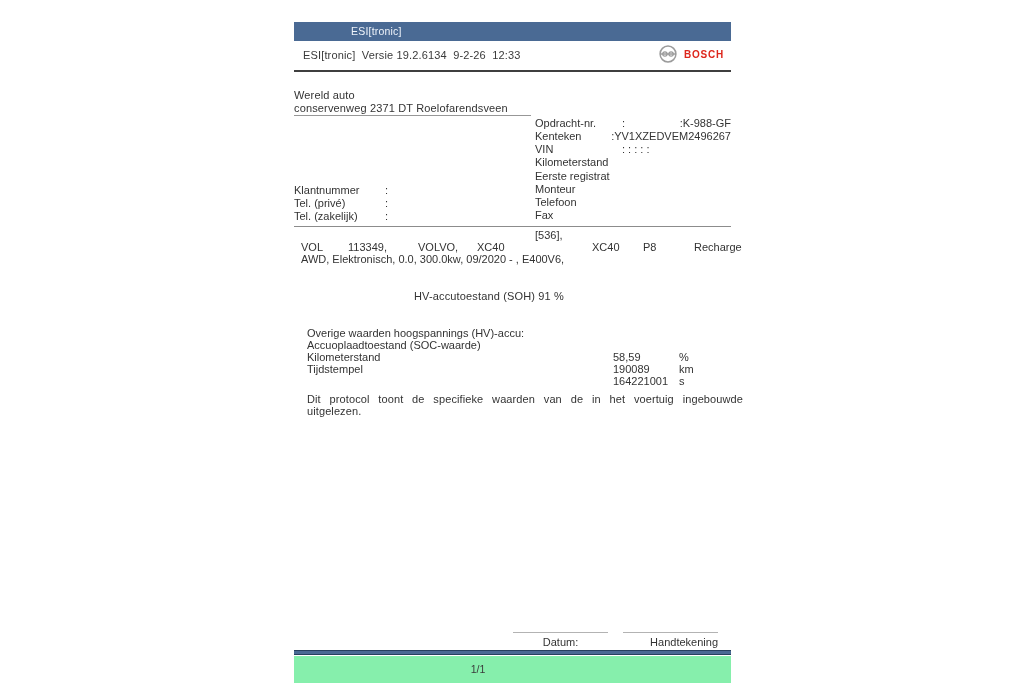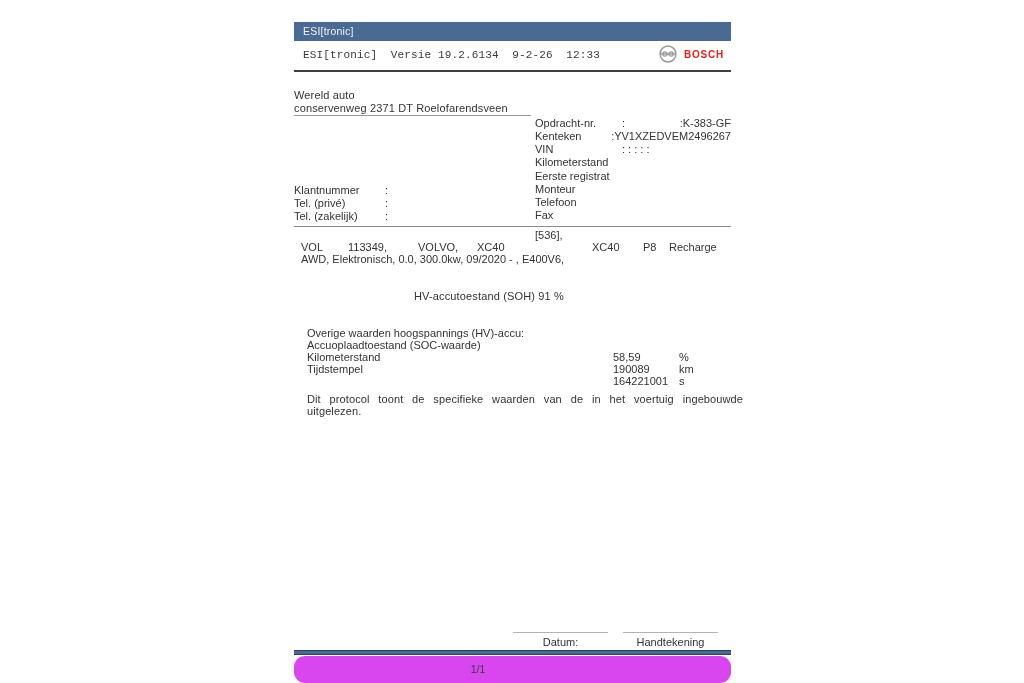--- a/index.html
+++ b/index.html
@@ -3,24 +3,24 @@
 <meta charset="utf-8">
 <style>
   html,body{margin:0;padding:0;background:#ffffff;}
   .page{position:relative;width:1024px;height:683px;background:#ffffff;overflow:hidden;
         font-family:"Liberation Sans",sans-serif;color:#333;}
   .doc{position:absolute;left:294px;top:0;width:437px;height:683px;}
   .doc *{box-sizing:border-box;}
 
   .topbar{position:absolute;left:0;top:22px;width:437px;height:19px;background:#4a6a94;}
   .topbar span{display:block;padding-left:9px;line-height:19px;font-size:10.5px;
-               color:#eef3fa;letter-spacing:.2px;}
+               color:#eef3fa;letter-spacing:.2px;margin-left:48px;}
 
   .version{position:absolute;left:9px;top:49px;font-size:11px;color:#3a3a3a;
-           white-space:pre;letter-spacing:.15px;font-family:Liberation Mono, monospace;}
+           white-space:pre;letter-spacing:.15px;}
   .brand{position:absolute;right:7px;top:44px;display:flex;align-items:center;gap:6px;}
   .bosch-word{font-size:10px;font-weight:bold;color:#dd261c;letter-spacing:.8px;}
 
   .rule{position:absolute;background:#8c8c8c;}
   .rule1{left:0;top:70px;width:437px;height:2px;background:#3f3f3f;}
   .rule2{left:0;top:115px;width:237px;height:1px;background:#979797;}
   .rule3{left:0;top:226px;width:437px;height:1px;background:#8c8c8c;}
 
   .custname{position:absolute;left:0;top:89px;font-size:11px;letter-spacing:.15px;}
   .custaddr{position:absolute;left:0;top:102px;font-size:11px;letter-spacing:.15px;}
@@ -33,45 +33,45 @@
 
   .leftcol{position:absolute;left:0;top:184px;width:200px;}
   .lrow{position:relative;height:13.2px;line-height:13.2px;font-size:11px;}
   .lrow .llabel{position:absolute;left:0;}
   .lrow .lsep{position:absolute;left:91px;}
 
   .veh0{position:absolute;left:241px;top:229px;font-size:11px;}
   .veh1{position:absolute;left:0;top:241px;width:437px;height:12px;font-size:11px;}
   .veh1 span{position:absolute;top:0;}
   .vt0{left:7px;} .vt1{left:54px;} .vt2{left:124px;} .vt3{left:183px;}
-  .vt4{left:298px;} .vt5{left:349px;} .vt6{left:375px;}
+  .vt4{left:298px;} .vt5{left:349px;} .vt6{left:400px;}
   .veh2{position:absolute;left:7px;top:253px;font-size:11px;}
 
   .soh{position:absolute;left:101px;top:290px;font-size:11px;letter-spacing:.15px;margin-left:19px;}
 
   .vtitle{position:absolute;left:13px;top:327px;font-size:11px;}
   .vrow{position:absolute;left:0;width:437px;height:12px;font-size:11px;}
   .vrow .vlabel{position:absolute;left:13px;}
   .vrow .vval{position:absolute;left:319px;}
   .vrow .vunit{position:absolute;left:385px;}
   .vr0{top:339px;} .vr1{top:351px;} .vr2{top:363px;} .vr3{top:375px;}
 
   .disc{position:absolute;left:13px;top:394px;width:436px;font-size:11px;
         line-height:11.6px;letter-spacing:.1px;}
   .disc .dline{text-align:justify;text-align-last:justify;}
   .disc .dlast{text-align:left;text-align-last:left;}
 
   .sigline{position:absolute;top:632px;height:1px;background:#b3b3b3;width:95px;}
   .sig1{left:219px;} .sig2{left:329px;}
   .siglabel{position:absolute;top:636px;width:95px;text-align:center;font-size:11px;}
-  .sl1{left:219px;} .sl2{left:329px;}
+  .sl1{left:219px;} .sl2{left:329px;text-align:right;}
 
   .botbar{position:absolute;left:0;top:650px;width:437px;height:5px;background:#4a6a94;
           border-top:1px solid #27415f;border-bottom:1px solid #27415f;}
-  .footerstrip{position:absolute;left:0;top:656px;width:437px;height:27px;background:#d946ef;border-radius:11px;}
+  .footerstrip{position:absolute;left:0;top:656px;width:437px;height:27px;background:#86efac;}
   .pageno{position:absolute;left:170px;top:7px;width:28px;text-align:center;
           font-size:10.5px;color:#3a3a3a;}
 </style>
 </head>
 <body>
 
 <div class="page">
   <div class="doc">
 
     <div class="topbar">
@@ -93,21 +93,21 @@
     <div class="rule rule1"></div>
 
     <div class="custname">Wereld auto</div>
     <div class="custaddr">conservenweg 2371 DT Roelofarendsveen</div>
     <div class="rule rule2"></div>
 
     <div class="rightcol">
       <div class="rrow">
         <span class="rlabel">Opdracht-nr.</span>
         <span class="rmid">:</span>
-        <span class="rval">:K-383-GF</span>
+        <span class="rval">:K-988-GF</span>
       </div>
       <div class="rrow">
         <span class="rlabel">Kenteken</span>
         <span class="rmid"></span>
         <span class="rval">:YV1XZEDVEM2496267</span>
       </div>
       <div class="rrow">
         <span class="rlabel">VIN</span>
         <span class="rmid">: : : : :</span>
         <span class="rval"></span>

